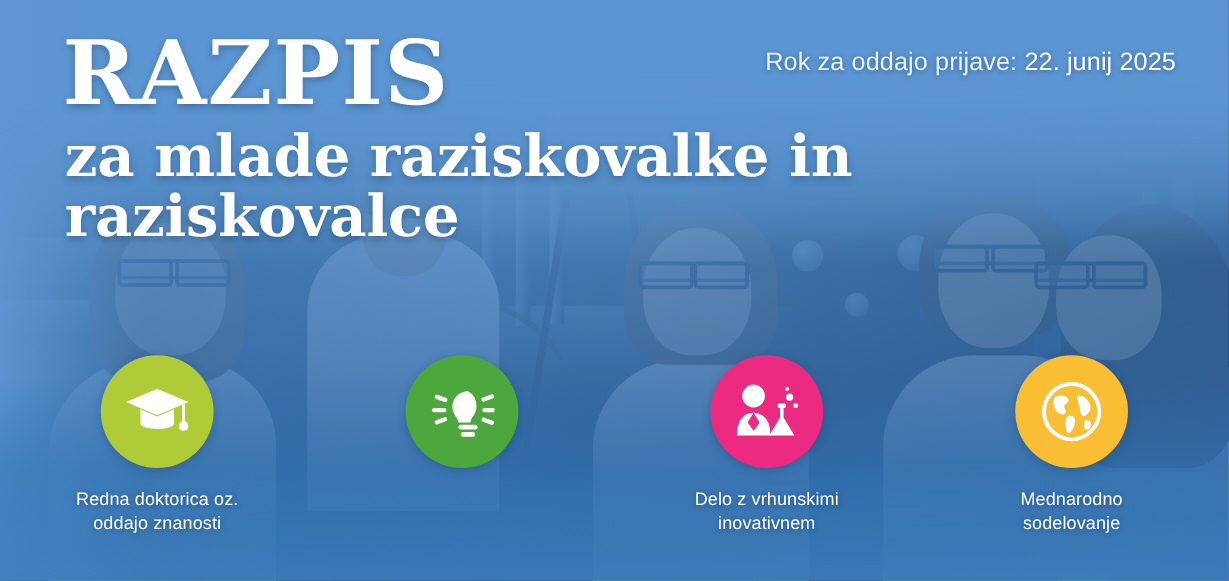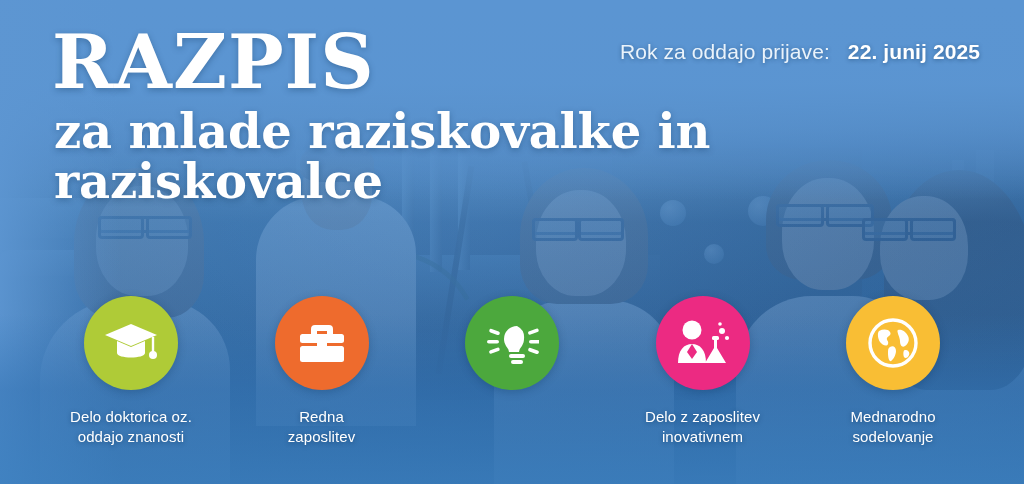--- a/index.html
+++ b/index.html
@@ -114,21 +114,21 @@
     line-height:1.05;
     color:#ffffff;
     margin:10px 0 0 2px;
     letter-spacing:-.2px;
     text-shadow:0 2px 6px rgba(12,48,86,.35);
   }
 
   .deadline{position:absolute;right:44px;top:40px;z-index:6;
     font-size:21px;color:#eaf3fb;letter-spacing:.1px;
     text-shadow:0 1px 4px rgba(12,48,86,.45);}
-  .deadline .date{font-weight:bold;color:#ffffff;margin-left:12px;}
+  .deadline .date{font-weight:normal;color:#ffffff;}
 
   
   .features{position:absolute;left:0;right:0;top:296px;z-index:6;
     display:flex;justify-content:space-between;padding:0 46px;}
   .feature{width:170px;display:flex;flex-direction:column;align-items:center;}
   .circle{width:94px;height:94px;border-radius:50%;
     display:flex;align-items:center;justify-content:center;
     box-shadow:0 2px 8px rgba(8,40,74,.25);}
   .circle svg{display:block;}
   .flabel{margin-top:17px;text-align:center;color:#ffffff;
@@ -228,41 +228,25 @@
         <span>
           <svg width="56" height="46" viewBox="0 0 56 46">
             <path d="M28 4 L54 15 L28 26 L2 15 Z" fill="#fff"></path>
             <path d="M14 21 L14 33 C14 39 42 39 42 33 L42 21 L28 27 Z" fill="#fff"></path>
             <path d="M50 17 L50 32" stroke="#fff" stroke-width="2.4" fill="none"></path>
             <circle cx="50" cy="35" r="4" fill="#fff"></circle>
           </svg>
         </span>
       </div>
       <div class="flabel">
-        <div>Delo doktorica oz.</div>
+        <div>Redna doktorica oz.</div>
         <div>oddajo znanosti</div>
       </div>
     </div>
 
-    <div class="feature">
-      <div class="circle" style="background:#ee6b2d;">
-        <span>
-          <svg width="50" height="44" viewBox="0 0 50 44">
-            <path d="M18 4 h14 a4 4 0 0 1 4 4 v5 h-6 V10 h-10 v3 h-6 V8 a4 4 0 0 1 4 -4 Z" fill="#fff"></path>
-            <rect x="3" y="13" width="44" height="9" rx="2.5" fill="#fff"></rect>
-            <rect x="3" y="25" width="44" height="16" rx="2.5" fill="#fff"></rect>
-            <rect x="20" y="19" width="10" height="9" rx="1.6" fill="#fff"></rect>
-          </svg>
-        </span>
-      </div>
-      <div class="flabel">
-        <div>Redna</div>
-        <div>zaposlitev</div>
-      </div>
-    </div>
 
     <div class="feature">
       <div class="circle" style="background:#4ca83d;">
         <span>
           <svg width="54" height="50" viewBox="0 0 54 50">
             <path d="M32 8 a13 13 0 0 0 -13 13 c0 5 3 8 4.4 10.6 l0.6 2.4 h10 l0.6 -2.4 C36 29 39 26 39 21 A13 13 0 0 0 32 8 Z" fill="#fff"></path>
             <rect x="24" y="36" width="16" height="4" rx="2" fill="#fff"></rect>
             <rect x="26" y="42" width="12" height="4" rx="2" fill="#fff"></rect>
             <g fill="#fff">
               <rect x="4" y="12" width="11" height="3.6" rx="1.8" transform="rotate(20 9 14)"></rect>
@@ -288,21 +272,21 @@
             <path d="M18 25 L13 33 L18 40 L23 33 Z" fill="#ec2a82"></path>
             <path d="M40 20 v9 L31 44 h21 L43 29 v-9 Z" fill="#fff"></path>
             <rect x="38" y="17" width="7" height="4" rx="1.6" fill="#fff"></rect>
             <circle cx="48" cy="12" r="3" fill="#fff"></circle>
             <circle cx="53" cy="19" r="2.1" fill="#fff"></circle>
             <circle cx="46" cy="5" r="1.8" fill="#fff"></circle>
           </svg>
         </span>
       </div>
       <div class="flabel">
-        <div>Delo z zaposlitev</div>
+        <div>Delo z vrhunskimi</div>
         <div>inovativnem</div>
       </div>
     </div>
 
     <div class="feature">
       <div class="circle" style="background:#f9be34;">
         <span>
           <svg width="52" height="52" viewBox="0 0 52 52">
             <circle cx="26" cy="26" r="23" fill="none" stroke="#fff" stroke-width="3.4"></circle>
             <circle cx="26" cy="26" r="19.5" fill="#f9be34"></circle>

